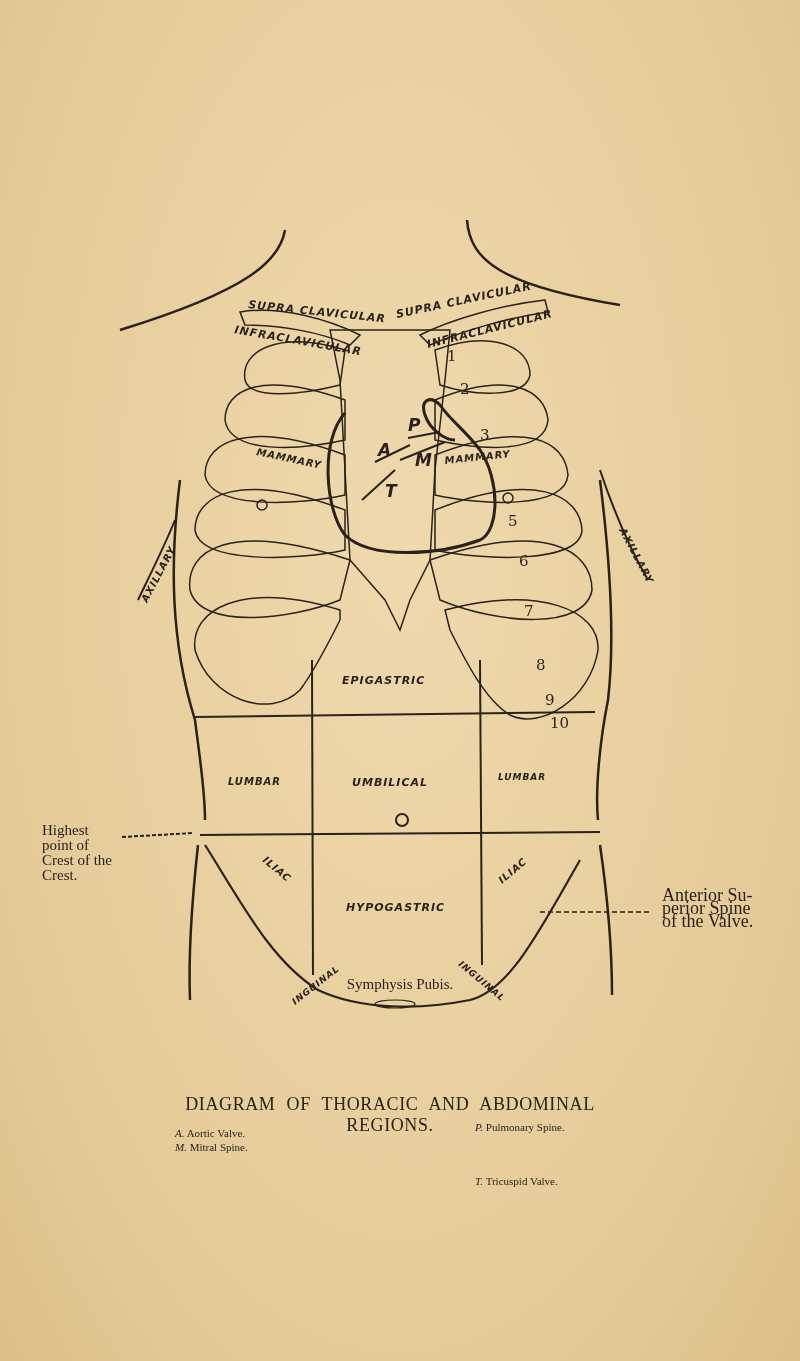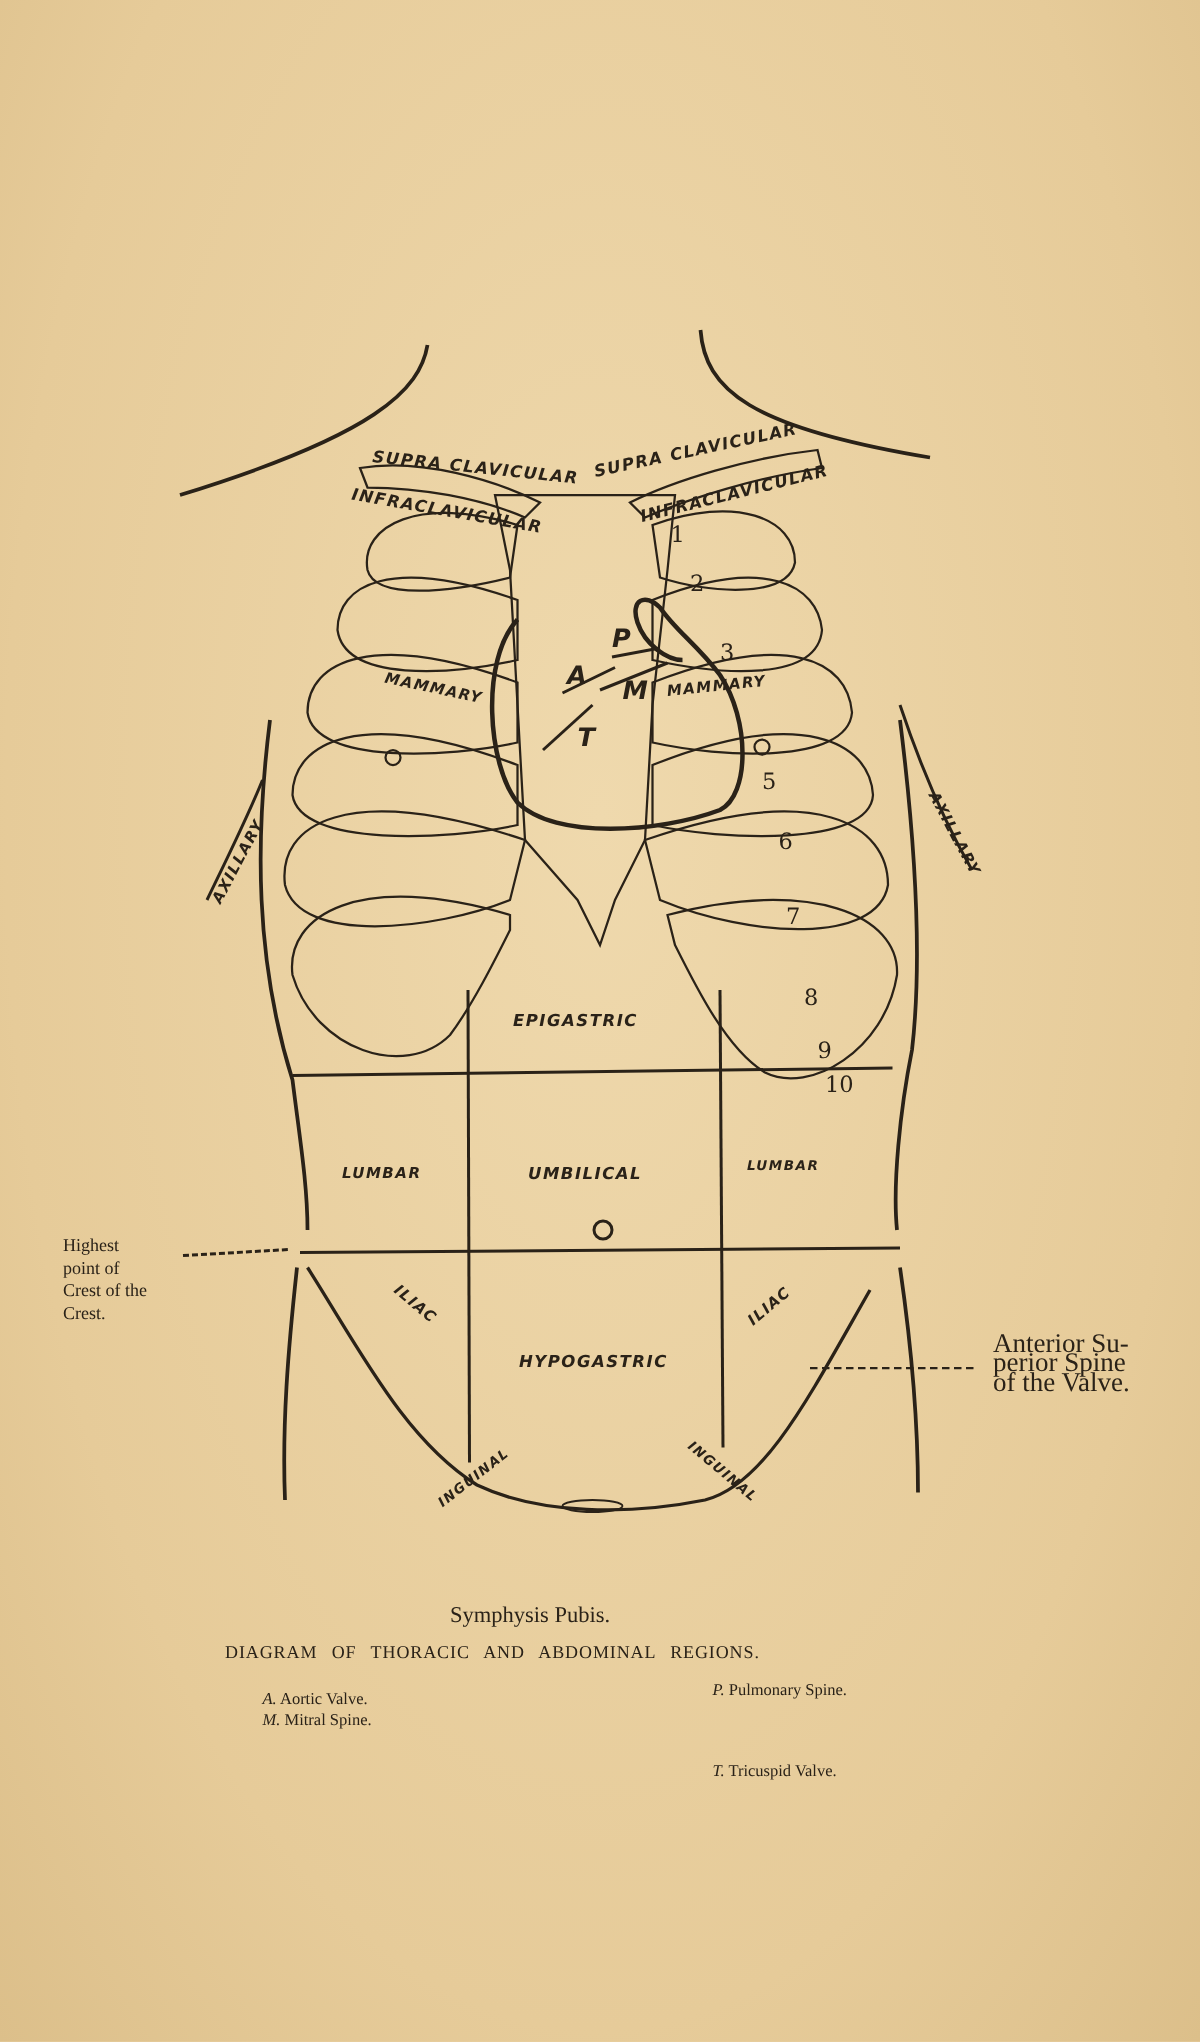--- a/index.html
+++ b/index.html
@@ -10,28 +10,28 @@
     position: relative;
     font-family: "DejaVu Serif", serif;
     color: #2a2218;
   }
   .page { position: absolute; left: 0; top: 0; width: 800px; height: 1361px; }
   svg.diagram { position: absolute; left: 0; top: 0; }
   .ink { stroke: #2a2218; fill: none; }
   .lbl { font-family: "DejaVu Sans", sans-serif; font-style: italic; font-weight: bold; fill: #2a2218; letter-spacing: 1px; }
   .num { font-family: "DejaVu Serif", serif; fill: #2a2218; font-size: 15px; }
   .side-note {
-    position: absolute; font-family: "Liberation Serif", serif; font-size: 12px; line-height: 15px;
+    position: absolute; font-family: "Liberation Serif", serif; font-size: 15px; line-height: 15px;
     color: #2a2218;
   }
   .caption { position: absolute; font-family: "Liberation Serif", serif; color: #2a2218; }
-  .title { left: 150px; top: 1094px; width: 480px; font-size: 12px; letter-spacing: 0.6px; word-spacing: 6px; }
+  .title { left: 150px; top: 1094px; width: 480px; font-size: 18px; letter-spacing: 0.6px; word-spacing: 6px; text-align: center; }
   .legend-item { font-size: 11px; line-height: 14px; }
   .legend-key { font-style: italic; }
-  .sym { left: 300px; top: 1069px; width: 200px; font-size: 15px; }
+  .sym { left: 300px; top: 976px; width: 200px; text-align: center; font-size: 15px; }
 </style>
 </head>
 <body>
 
 <div class="page">
 
 <svg class="diagram" width="800" height="1361" viewBox="0 0 800 1361">
   <defs>
     <pattern id="hatch" width="3" height="6" patternUnits="userSpaceOnUse">
       <rect width="3" height="6" fill="#c9b58f"></rect>

